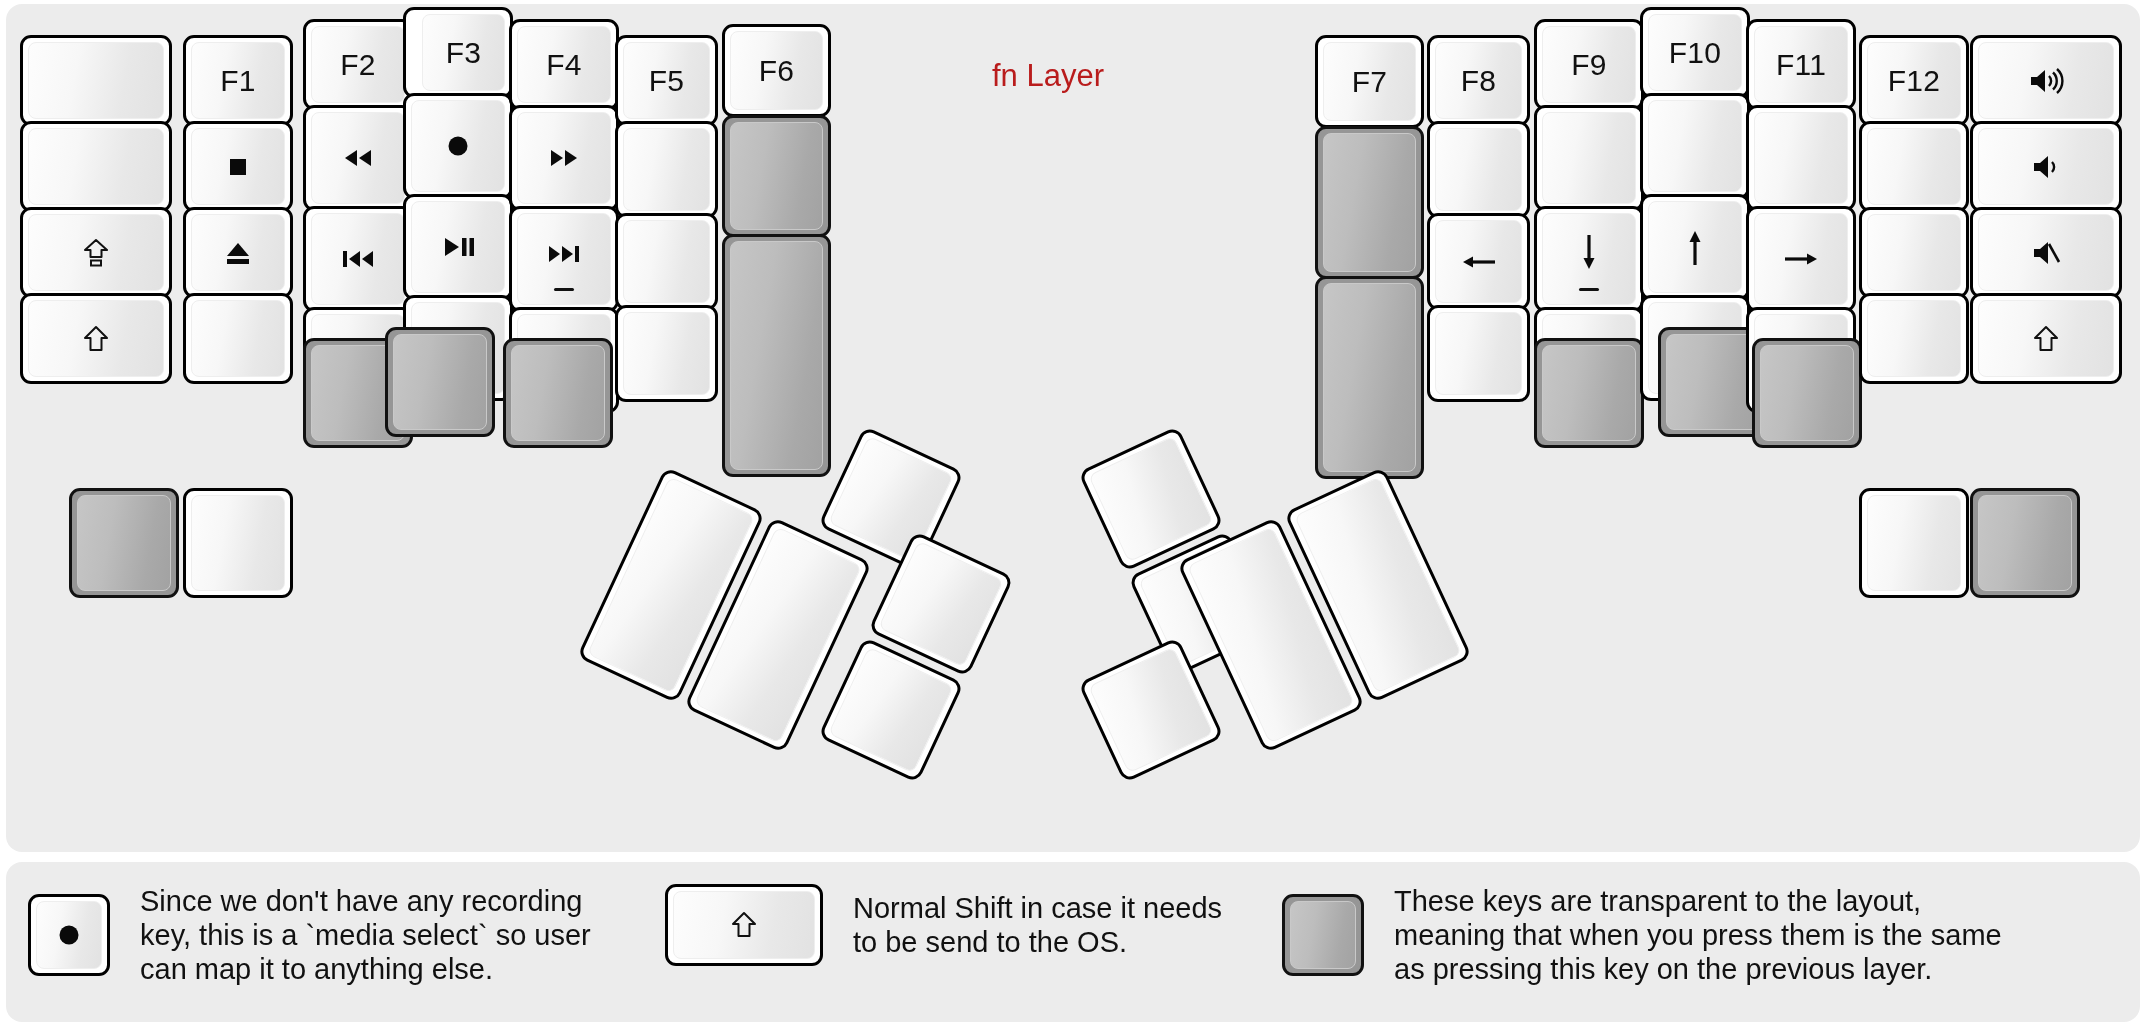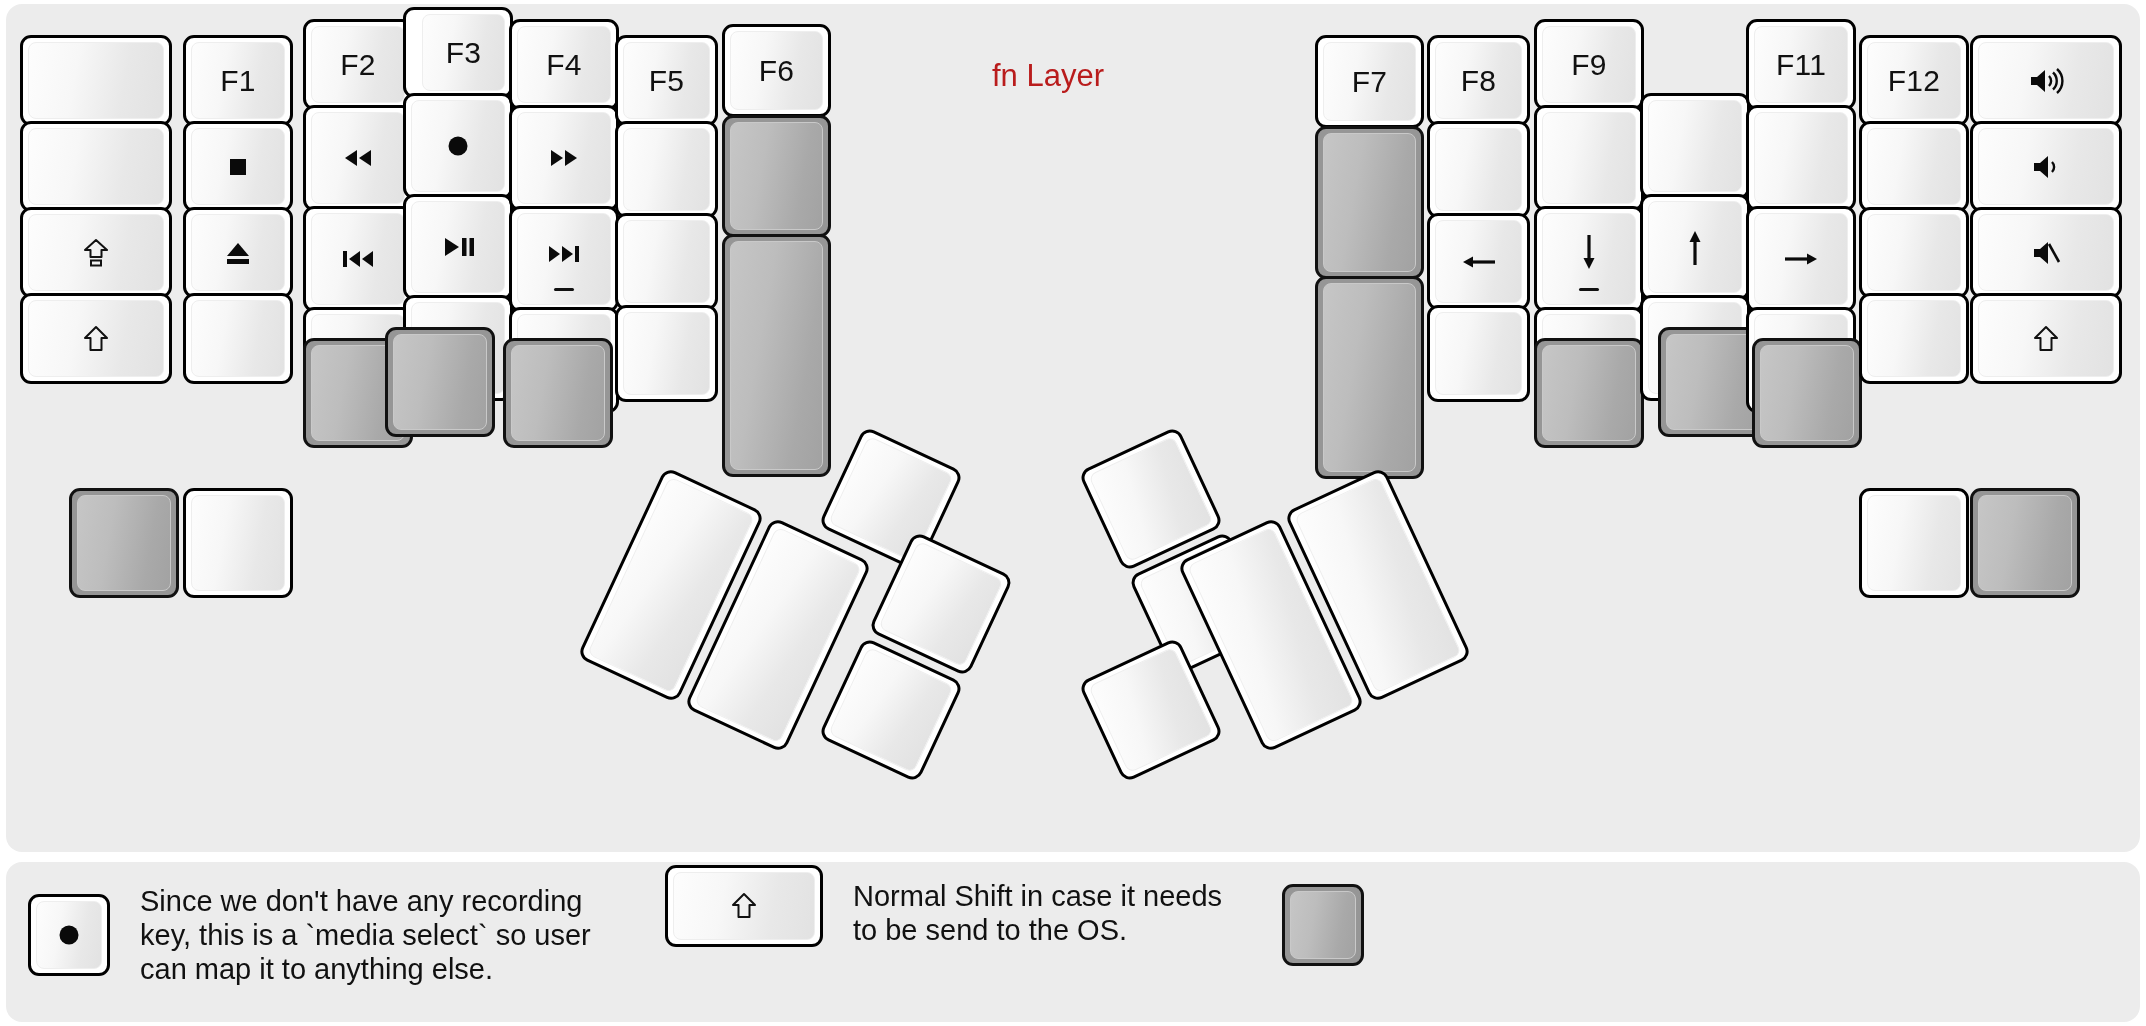--- a/index.html
+++ b/index.html
@@ -353,20 +353,25 @@
         </span>
   </span>
     </div>
   <div class="key" style="left:1534px;top:307px;width:110px;height:106px;">
       <span class="cap"></span>
     </div>
   <div class="key trans" style="left:1534px;top:338px;width:110px;height:110px;">
       <span class="cap"></span>
     </div>
 
+  <div class="key" style="left:1640px;top:7px;width:110px;height:91px;">
+      <span class="cap">
+        <span class="lbl">F10</span>
+      </span>
+    </div>
   <div class="key" style="left:1640px;top:93px;width:110px;height:106px;">
       <span class="cap"></span>
     </div>
   <div class="key" style="left:1640px;top:194px;width:110px;height:106px;">
       <span class="cap">
     <span class="glyph">
           <svg class="ico" width="22" height="40" viewBox="0 0 22 40">
             <path d="M11 38 L11 10" stroke="#0a0a0a" stroke-width="3.2"></path>
             <path d="M11 4 L5.5 15 L16.5 15 Z" fill="#0a0a0a"></path>
           </svg>
@@ -494,33 +499,36 @@
               <circle cx="13" cy="13" r="9.5" fill="#0a0a0a"></circle>
             </svg>
           </span>
       </span>
     </div>
     <div class="legend-text">Since we don't have any recording
 key, this is a `media select` so user
 can map it to anything else.</div>
   </div>
 
-  <div class="legend-item" style="left:665px;top:865px;align-items:flex-end;">
+  <div class="legend-item" style="left:665px;top:884px;">
     <div class="key legend-key wide" style="position:relative;left:0;top:0;">
       <span class="cap">
         <span class="glyph">
             <svg class="ico" width="26" height="30" viewBox="0 0 26 30">
               <path d="M13 3 L24 14 L18.5 14 L18.5 26 L7.5 26 L7.5 14 L2 14 Z" fill="none" stroke="#111" stroke-width="2" stroke-linejoin="round"></path>
             </svg>
           </span>
       </span>
     </div>
     <div class="legend-text">Normal Shift in case it needs
 to be send to the OS.</div>
   </div>
 
   <div class="legend-item" style="left:1282px;top:884px;">
     <div class="key legend-key trans" style="position:relative;left:0;top:0;">
       <span class="cap"></span>
     </div>
+    <div class="legend-text">These keys are transparent to the layout,
+meaning that when you press them is the same
+as pressing this key on the previous layer.</div>
   </div>
 
 </div>
 
 </body></html>

